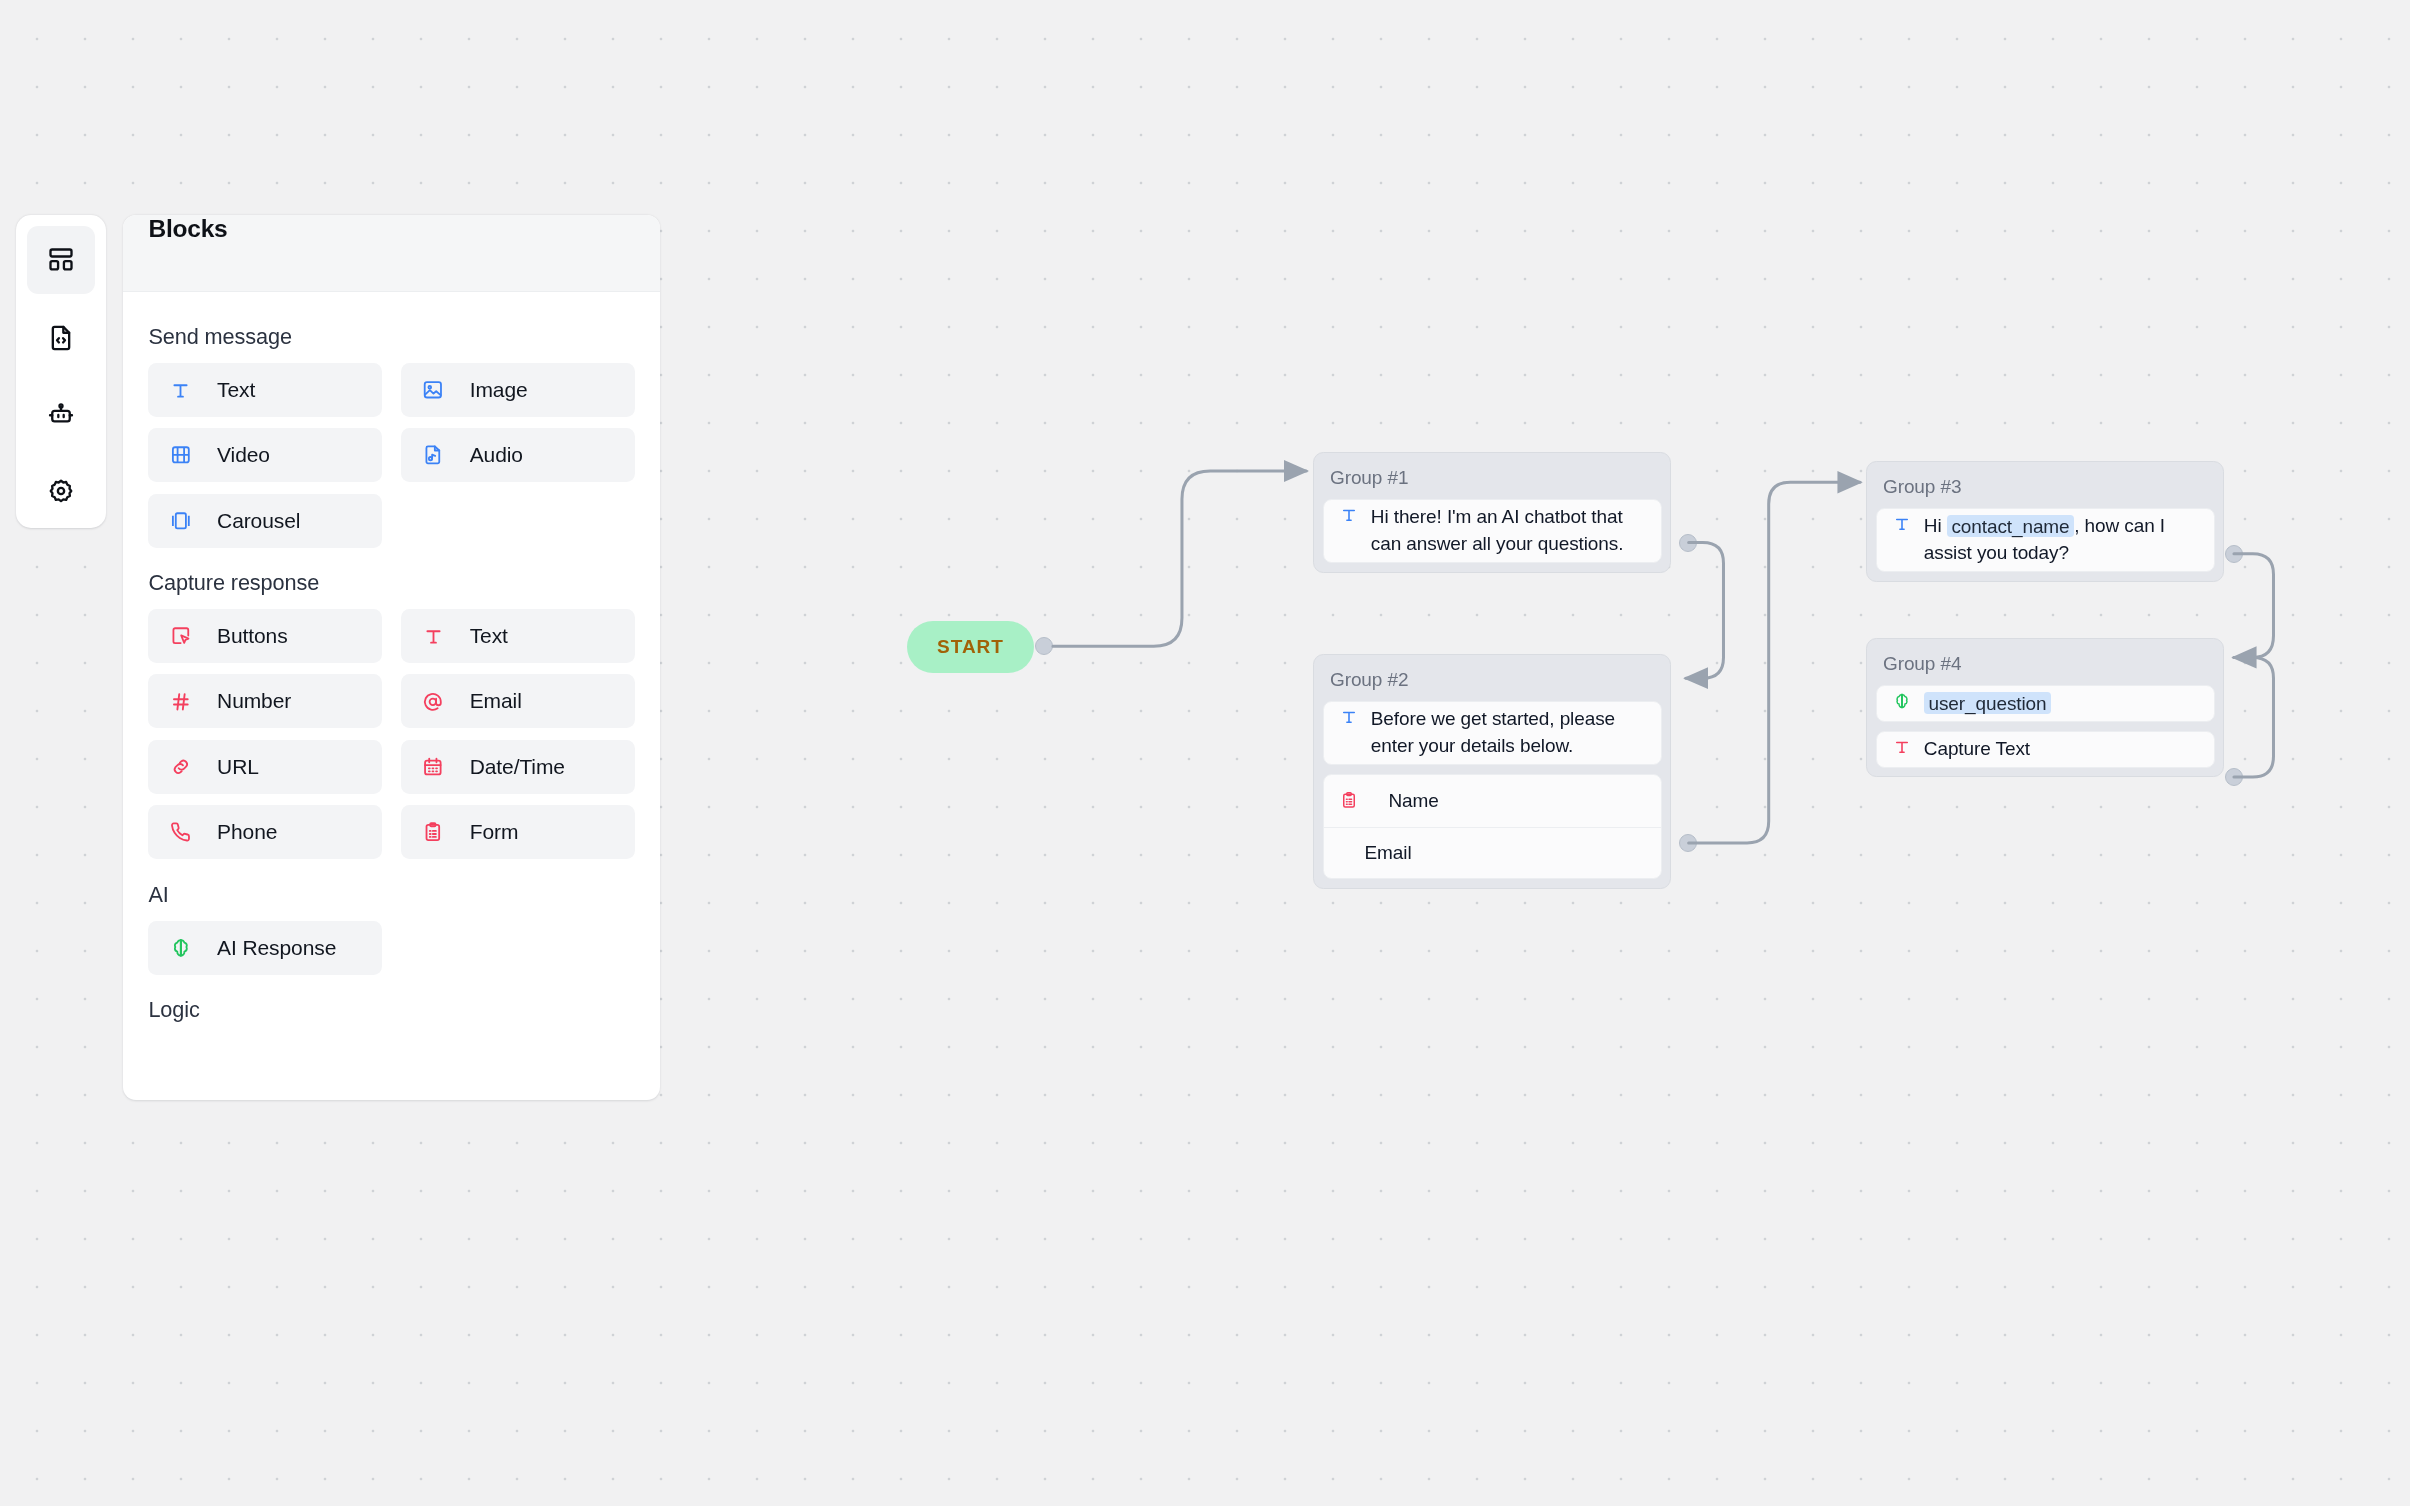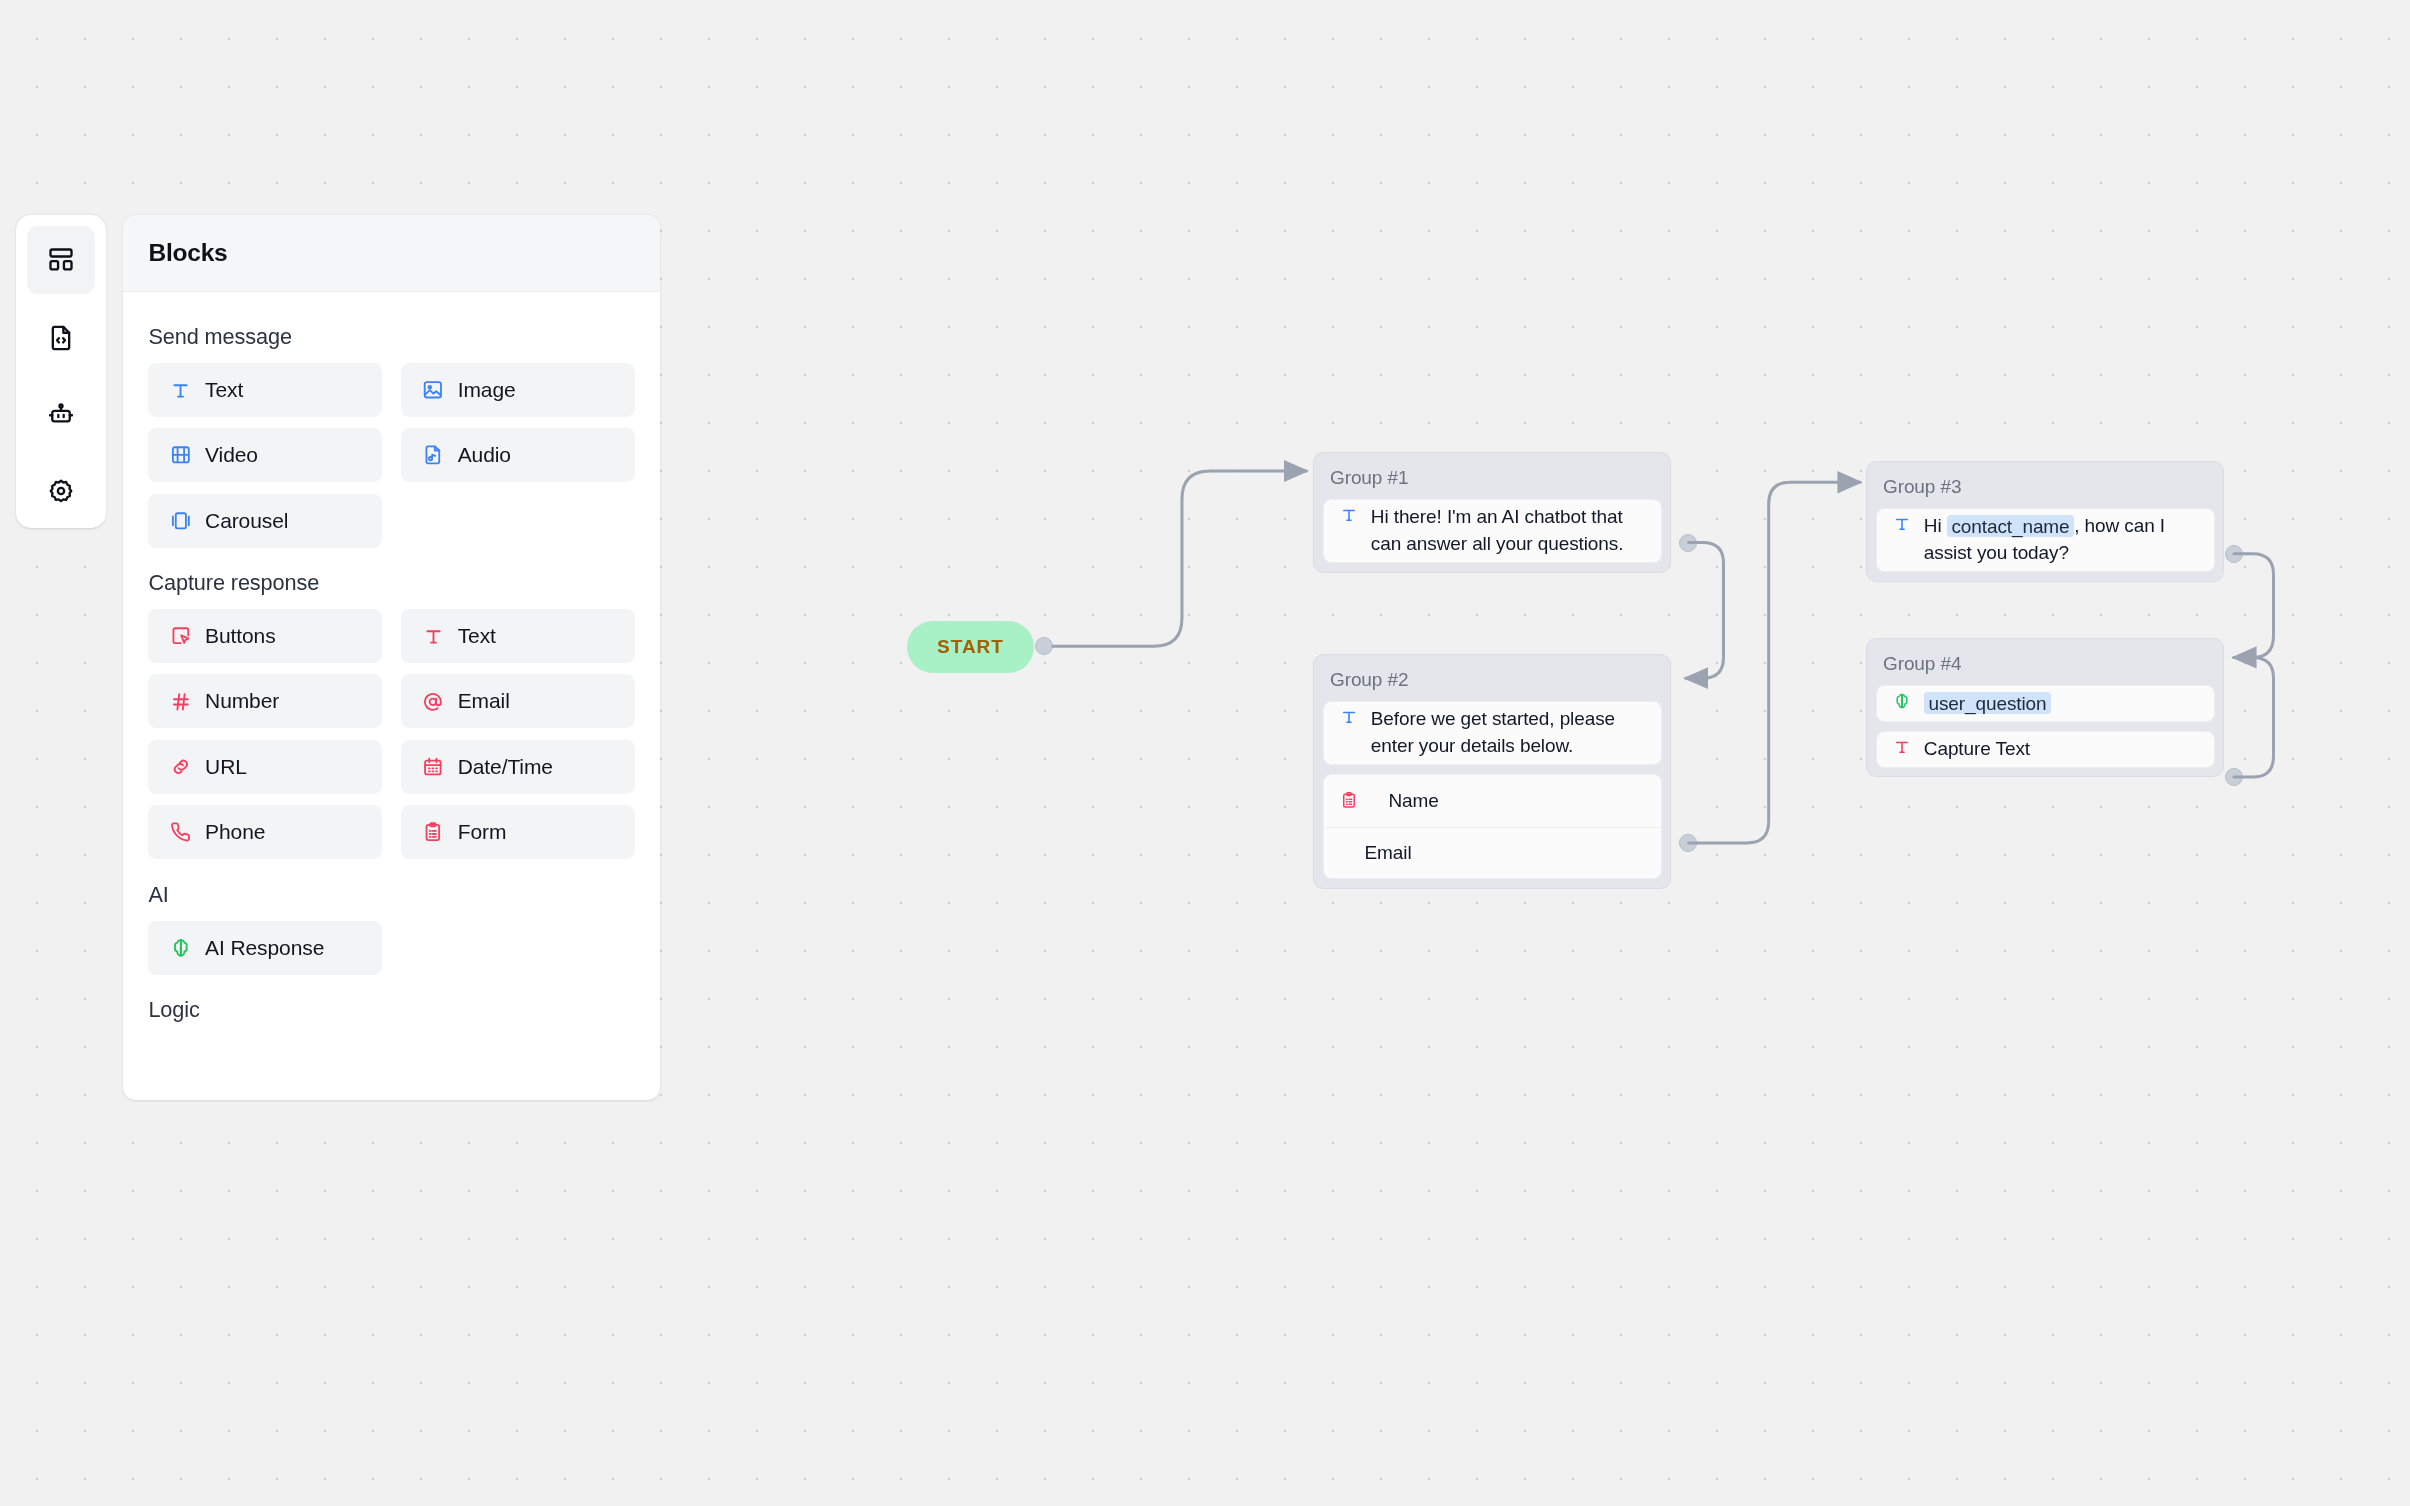--- a/index.html
+++ b/index.html
@@ -50,21 +50,21 @@
     background: #ffffff;
     border-radius: 13px;
     box-shadow: 0 0.9px 2.8px rgba(16,24,40,.07), 0 0.9px 1.9px rgba(16,24,40,.05);
     overflow: hidden;
     z-index: 25;
   }
   .panel-header {
     height: 77px;
     background: #f5f6f7;
     border-bottom: 0.9px solid #eceef0;
-    display: flex; align-items: center;
+    display: flex; align-items: flex-start;
     padding-left: 25.4px;
   }
   .panel-title {
     font-size: 24.5px; font-weight: 700; color: #0e1117;
     letter-spacing: -0.2px;
   }
   .panel-body { padding: 24.5px 25.4px 0 25.4px; }
   .section-title {
     font-size: 21.7px; font-weight: 400; color: #2b3240;
     margin: 7.5px 0 13px 0;
@@ -79,21 +79,21 @@
   .blk {
     height: 54px;
     background: #f3f4f6;
     border-radius: 8.5px;
     display: flex; align-items: center;
     gap: 12.2px;
     padding-left: 20px;
     cursor: grab;
   }
   .blk-label {
-    font-size: 21px; color: #11161f; letter-spacing: -0.1px;
+    font-size: 21px; color: #11161f; letter-spacing: -0.1px; margin-left: 12px;
   }
   .blk .ico { display: flex; width: 24.5px; height: 24.5px; align-items: center; justify-content: center; }
   .blk .ico svg { display: block; }
   .span-1 { grid-column: 1 / 2; }
 
   
   .flow { position: absolute; inset: 0; z-index: 10; }
   .flow svg { position: absolute; left: 0; top: 0; width: 2411px; height: 1507px; overflow: visible; }
 
   .start-node {

